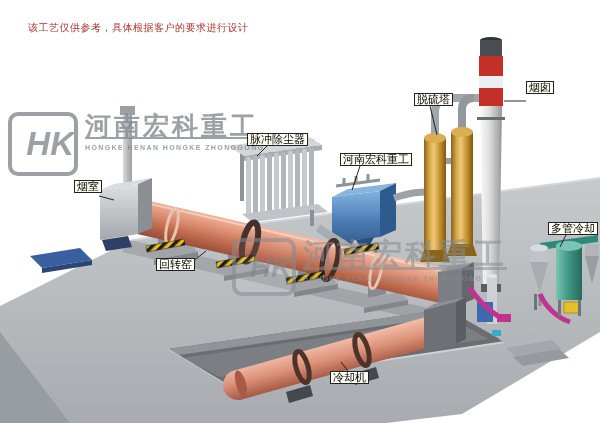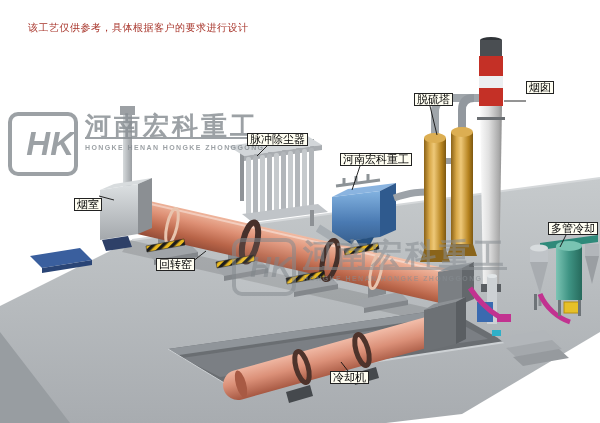--- a/index.html
+++ b/index.html
@@ -286,21 +286,21 @@
   <div class="watermark wm2">
     <div class="wm-badge">
       <span>HK</span>
     </div>
     <div class="wm-text">
       <div class="wm-cn">河南宏科重工</div>
       <div class="wm-en">HONGKE HENAN HONGKE ZHONGGONG</div>
     </div>
   </div>
 
-  <div class="eq-label" style="left:74px;top:198px">烟室</div>
+  <div class="eq-label" style="left:74px;top:180px">烟室</div>
   <div class="eq-label" style="left:247px;top:133px">脉冲除尘器</div>
   <div class="eq-label" style="left:340px;top:153px">河南宏科重工</div>
   <div class="eq-label" style="left:414px;top:93px">脱硫塔</div>
   <div class="eq-label" style="left:526px;top:81px">烟囱</div>
   <div class="eq-label" style="left:548px;top:222px">多管冷却</div>
   <div class="eq-label" style="left:156px;top:258px">回转窑</div>
   <div class="eq-label" style="left:330px;top:371px">冷却机</div>
 
 </div>
 

